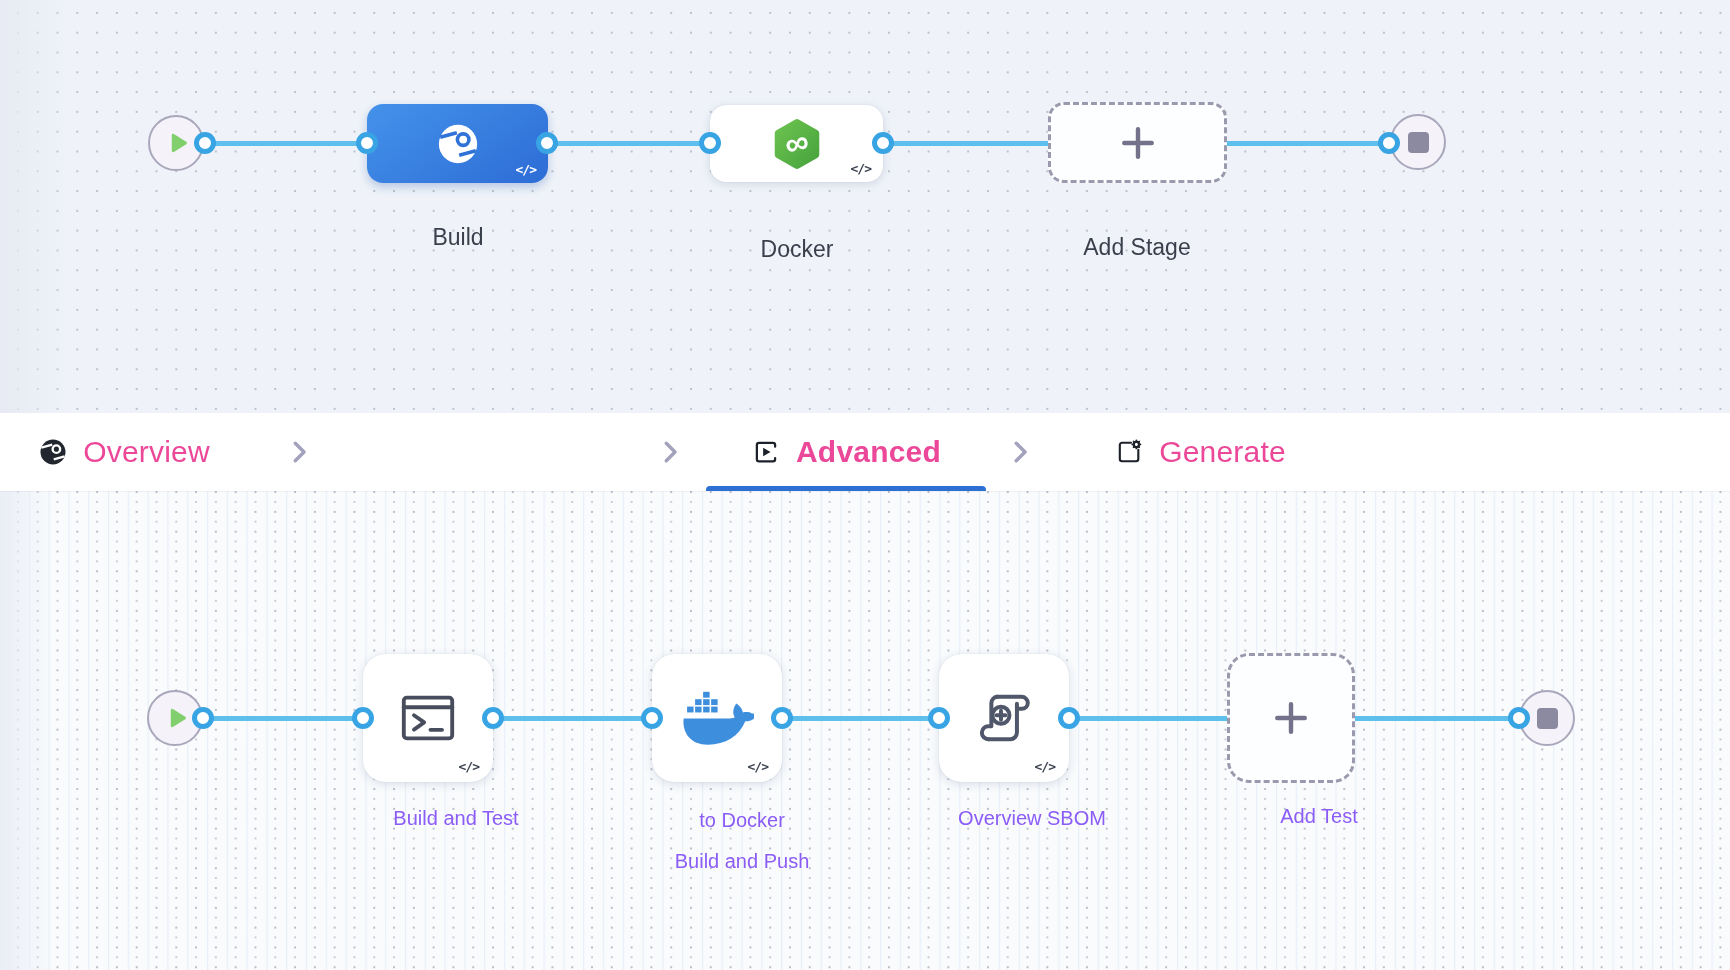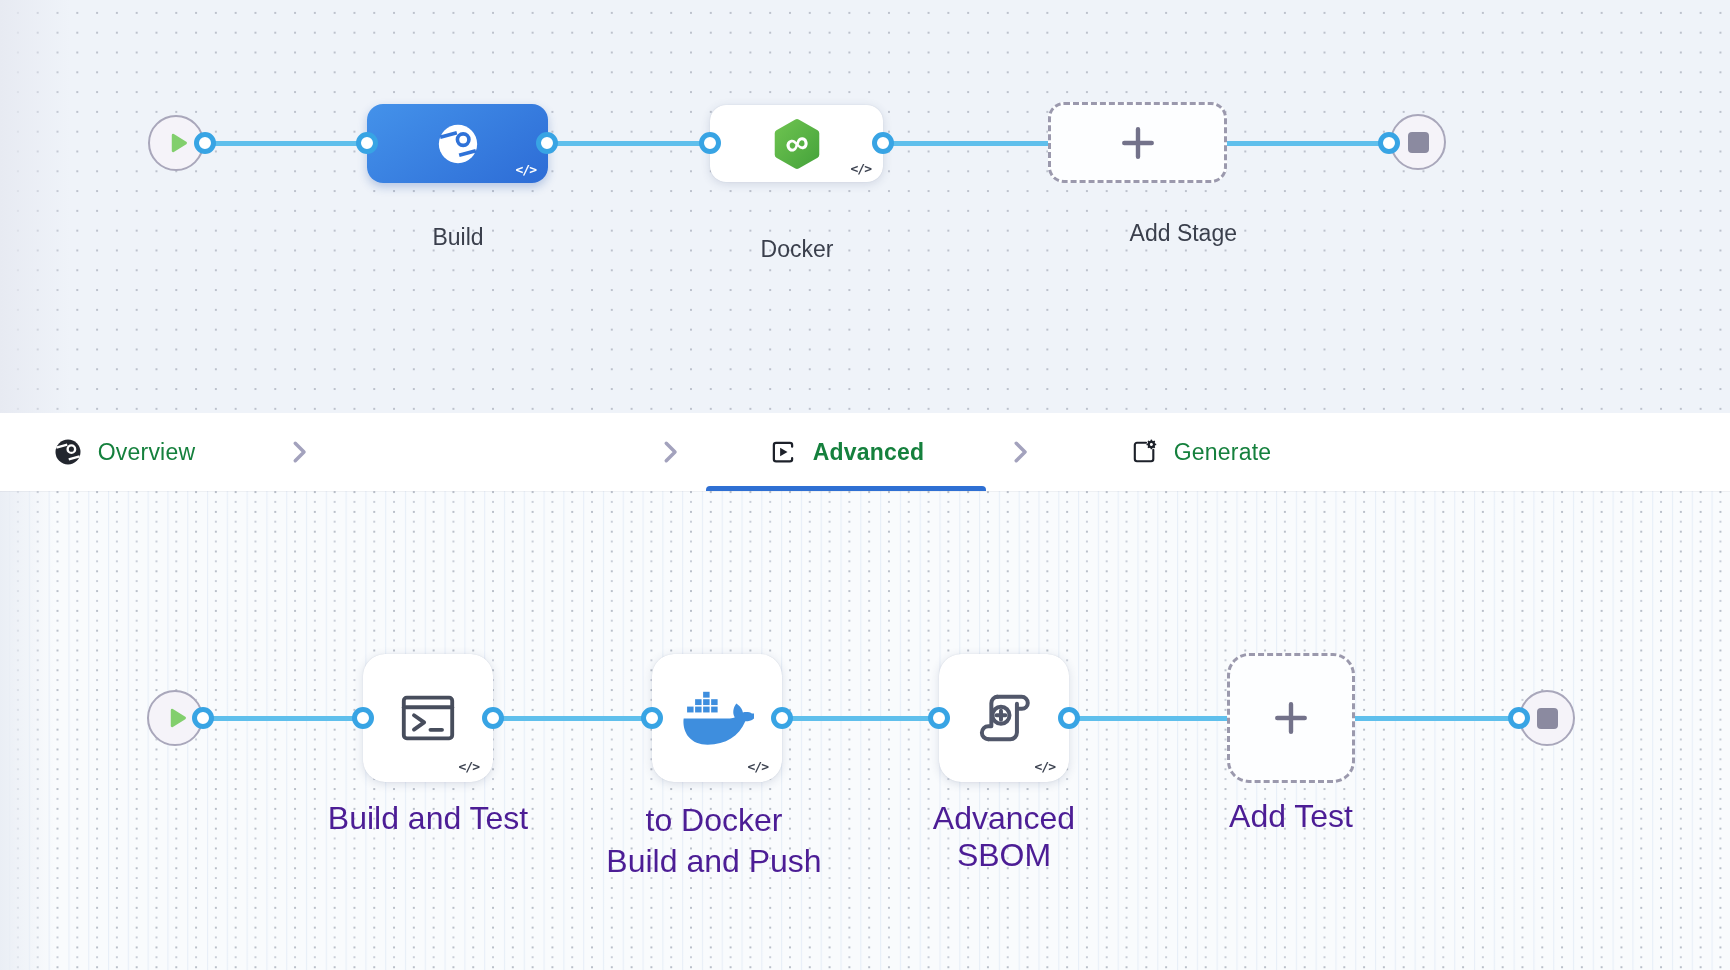--- a/index.html
+++ b/index.html
@@ -30,21 +30,21 @@
   }
 
   
   .tab-bar {
     position:absolute; left:0; top:413px; width:1730px; height:78px;
     background:#ffffff; box-shadow:0 1px 0 rgba(30,40,60,0.05); z-index:6;
   }
   .tab {
     position:absolute; top:0; height:78px; display:flex; align-items:center;
     justify-content:center; gap:15px; cursor:pointer;
-    font-size:23px; color:#15803d; font-weight:500; letter-spacing:.2px;
+    font-size:30px; color:#ec4899; font-weight:500; letter-spacing:.2px;
   }
   .tab .ticon { width:30px; height:30px; flex:0 0 auto; }
   .tab-underline {
     position:absolute; left:0; right:0; bottom:0; height:5px;
     background:#2e6fd3; border-radius:4px 4px 0 0;
   }
   .crumb-sep { position:absolute; top:24px; width:30px; height:30px; }
 
   
   .flow-line { position:absolute; height:5px; background:#5fbfec; border-radius:3px; z-index:1; }
@@ -87,21 +87,21 @@
     position:absolute; right:12px; bottom:6px; z-index:3;
     font-family:"DejaVu Sans Mono", monospace; font-size:13px; font-weight:700;
     color:#3c4250; letter-spacing:-1px;
   }
   .code-glyph.on-blue { color:#ffffff; }
 
   .node-label {
     position:absolute; text-align:center; color:#3a3f4c; font-size:23px;
     z-index:5; line-height:37px;
   }
-  .node-label.step { font-size:32px; color:#4c1d95; }
+  .node-label.step { font-size:20px; color:#8b5cf6;margin-left:28px; }
 
   .infinity {
     position:absolute; color:#ffffff; font-size:33px; font-weight:600;
     line-height:1; transform:rotate(-14deg) translateY(-1px);
   }
   .plus-wrap { width:44px; height:44px; }
 </style>
 </head>
 <body>
 
@@ -156,21 +156,21 @@
 
   <div class="port" style="left:194px; top:132px;"></div>
   <div class="port" style="left:356px; top:132px;"></div>
   <div class="port" style="left:536px; top:132px;"></div>
   <div class="port" style="left:699px; top:132px;"></div>
   <div class="port" style="left:872px; top:132px;"></div>
   <div class="port" style="left:1378px; top:132px;"></div>
 
   <div class="node-label" style="left:358px; top:219px; width:200px;">Build</div>
   <div class="node-label" style="left:697px; top:231px; width:200px;">Docker</div>
-  <div class="node-label" style="left:1037px; top:215px; width:200px;text-align:right;">Add Stage</div>
+  <div class="node-label" style="left:1037px; top:229px; width:200px;">Add Stage</div>
 
   <div class="tab-bar">
 
     <div class="tab" style="left:24px; width:200px;">
       <svg class="ticon" viewBox="0 0 24 24">
         <circle cx="12" cy="12" r="10" fill="#22262e"></circle>
         <g stroke="#ffffff" stroke-width="1.9" fill="none">
           <line x1="2.7" y1="8.5" x2="11.4" y2="6.1"></line>
           <line x1="21.3" y1="15.5" x2="12.6" y2="17.9"></line>
           <circle cx="14.7" cy="9.7" r="3" fill="#22262e"></circle>
@@ -292,16 +292,16 @@
   <div class="port" style="left:771px; top:707px;"></div>
   <div class="port" style="left:928px; top:707px;"></div>
   <div class="port" style="left:1058px; top:707px;"></div>
   <div class="port" style="left:1508px; top:707px;"></div>
 
   <div class="node-label step" style="left:308px; top:800px; width:240px;">Build and Test</div>
   <div class="node-label step" style="left:584px; top:800px; width:260px; line-height:41px;">
     <span style="display:block;">to Docker</span>
     <span style="display:block;">Build and Push</span>
   </div>
-  <div class="node-label step" style="left:884px; top:800px; width:240px;">Advanced SBOM</div>
+  <div class="node-label step" style="left:884px; top:800px; width:240px;">Overview SBOM</div>
   <div class="node-label step" style="left:1191px; top:798px; width:200px;">Add Test</div>
 
 </div>
 
 </body></html>

